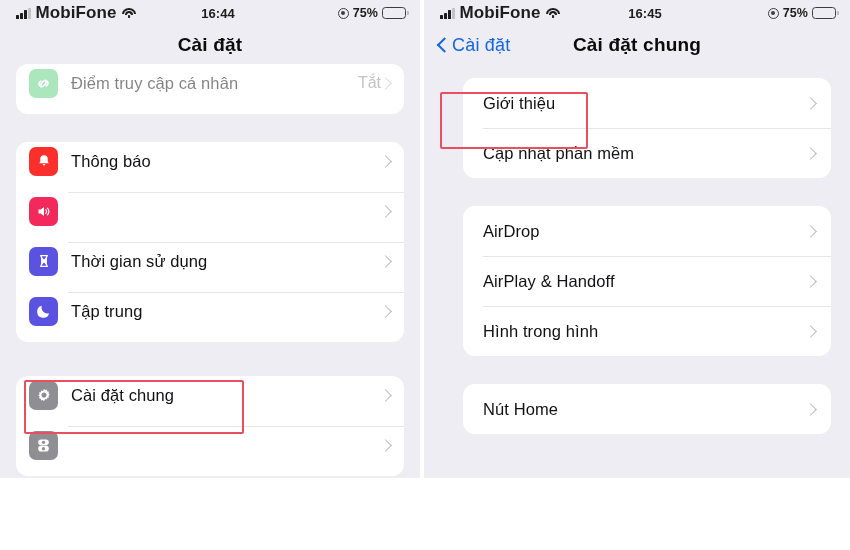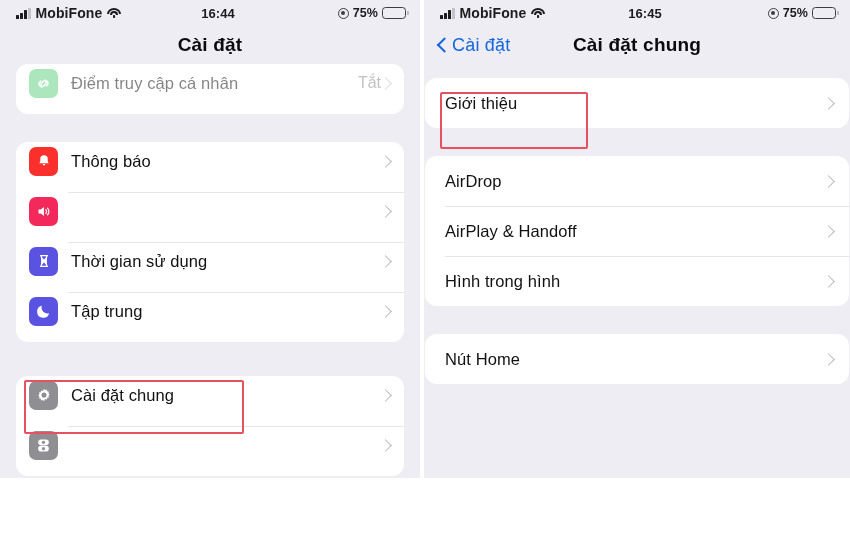--- a/index.html
+++ b/index.html
@@ -34,21 +34,21 @@
               font-size: 13px; font-weight: bold; pointer-events: none; }
   .sb-right { margin-left: auto; display: flex; align-items: center; gap: 4px; }
 
   .signal { display: inline-flex; align-items: flex-end; gap: 1.5px; height: 11px; }
   .signal i { display: block; width: 2.5px; background: #1c1c1e; border-radius: .5px; }
   .signal i:nth-child(1) { height: 4px; }
   .signal i:nth-child(2) { height: 6px; }
   .signal i:nth-child(3) { height: 8.5px; }
   .signal i:nth-child(4) { height: 11px; background: #c2c2c9; }
 
-  .carrier { font-size: 14px; font-weight: bold; }
+  .carrier { font-size: 17px; font-weight: bold; }
   .wifi { display: inline-block; width: 14px; height: 11px; position: relative; }
   .wifi span { position: absolute; left: 50%; transform: translateX(-50%);
                border: 2px solid #1c1c1e; border-bottom: none;
                border-radius: 50% 50% 0 0 / 100% 100% 0 0; }
   .wifi span.a { width: 14px; height: 6px; top: 0px; }
   .wifi span.b { width: 8px;  height: 4px; top: 3.5px; }
   .wifi span.c { width: 3px;  height: 3px; top: 7px; border-width: 1.6px;
                  background: #1c1c1e; border-radius: 50%; }
 
   .locicon { width: 11px; height: 11px; border: 1.4px solid #3c3c43; border-radius: 50%;
@@ -78,21 +78,21 @@
   .chev-back { width: 10px; height: 17px; position: relative; flex: none; }
   .chev-back::before {
     content: ""; position: absolute; left: 2px; top: 2.5px;
     width: 9px; height: 9px;
     border-left: 2.6px solid #1567e0; border-bottom: 2.6px solid #1567e0;
     transform: rotate(45deg);
   }
 
   
   .content { padding: 0 16px; }
-  #panel-right .content { padding: 0 1px; }
+  #panel-right .content { padding: 0 19px; margin-left: 20px; }
 
   .card {
     background: #ffffff;
     border-radius: 12px;
     overflow: hidden;
   }
   .gap-sm { height: 14px; }
   .gap-md { height: 28px; }
   .gap-lg { height: 34px; }
 
@@ -305,20 +305,24 @@
 
     <div class="content">
 
       <div class="gap-sm"></div>
 
       <div class="card">
         <div class="row">
           <span class="row-label">Giới thiệu</span>
           <span class="chev"></span>
         </div>
+        <div class="row">
+          <span class="row-label">Cập nhật phần mềm</span>
+          <span class="chev"></span>
+        </div>
       </div>
 
       <div class="gap-md"></div>
 
       <div class="card">
         <div class="row">
           <span class="row-label">AirDrop</span>
           <span class="chev"></span>
         </div>
         <div class="row">

